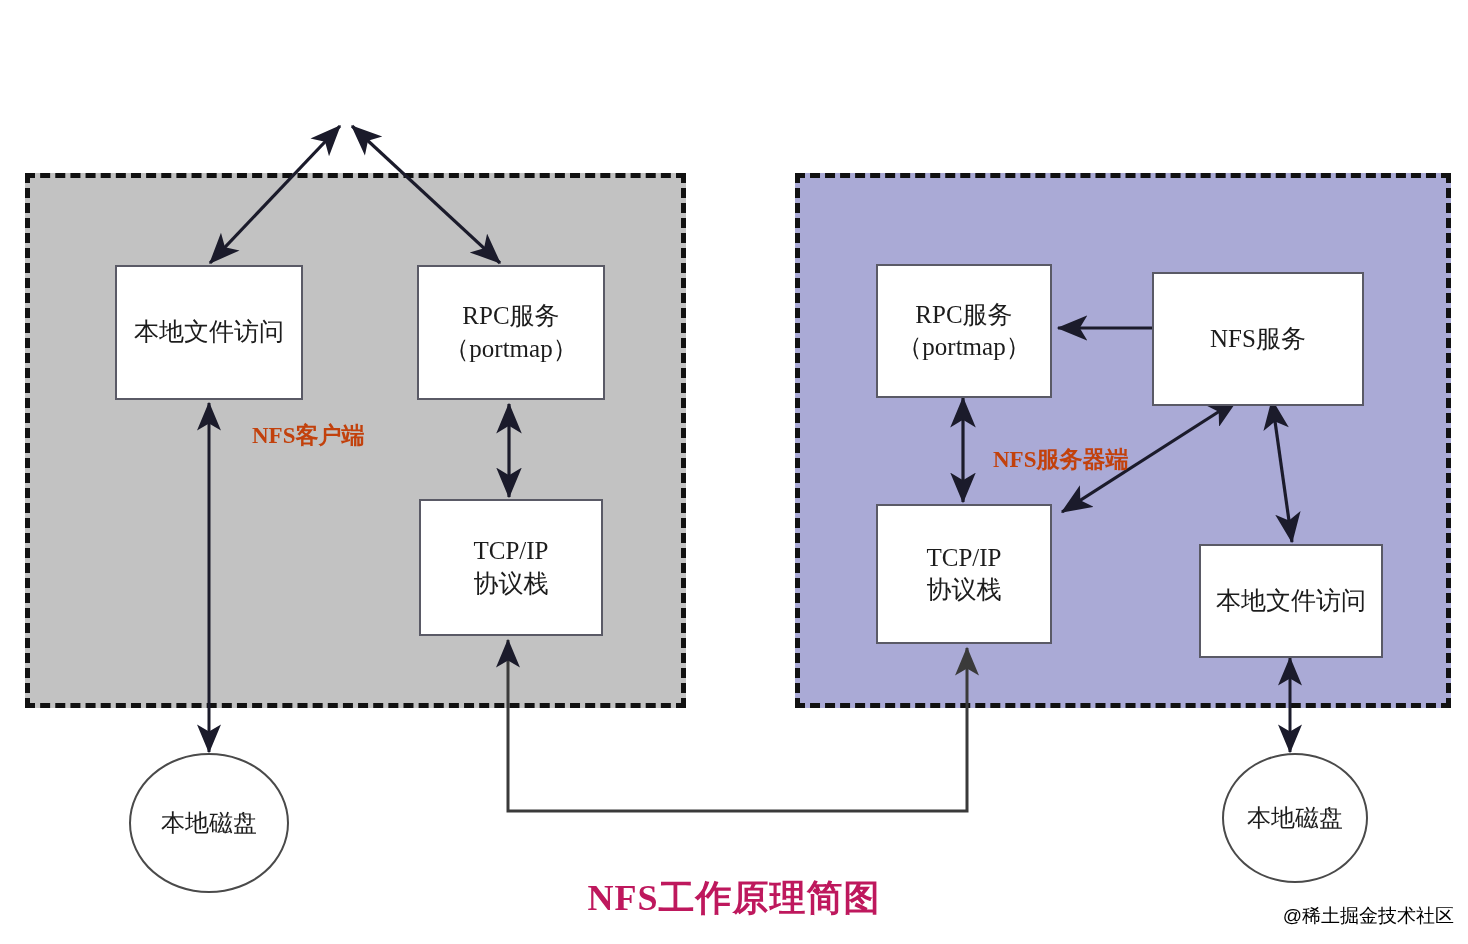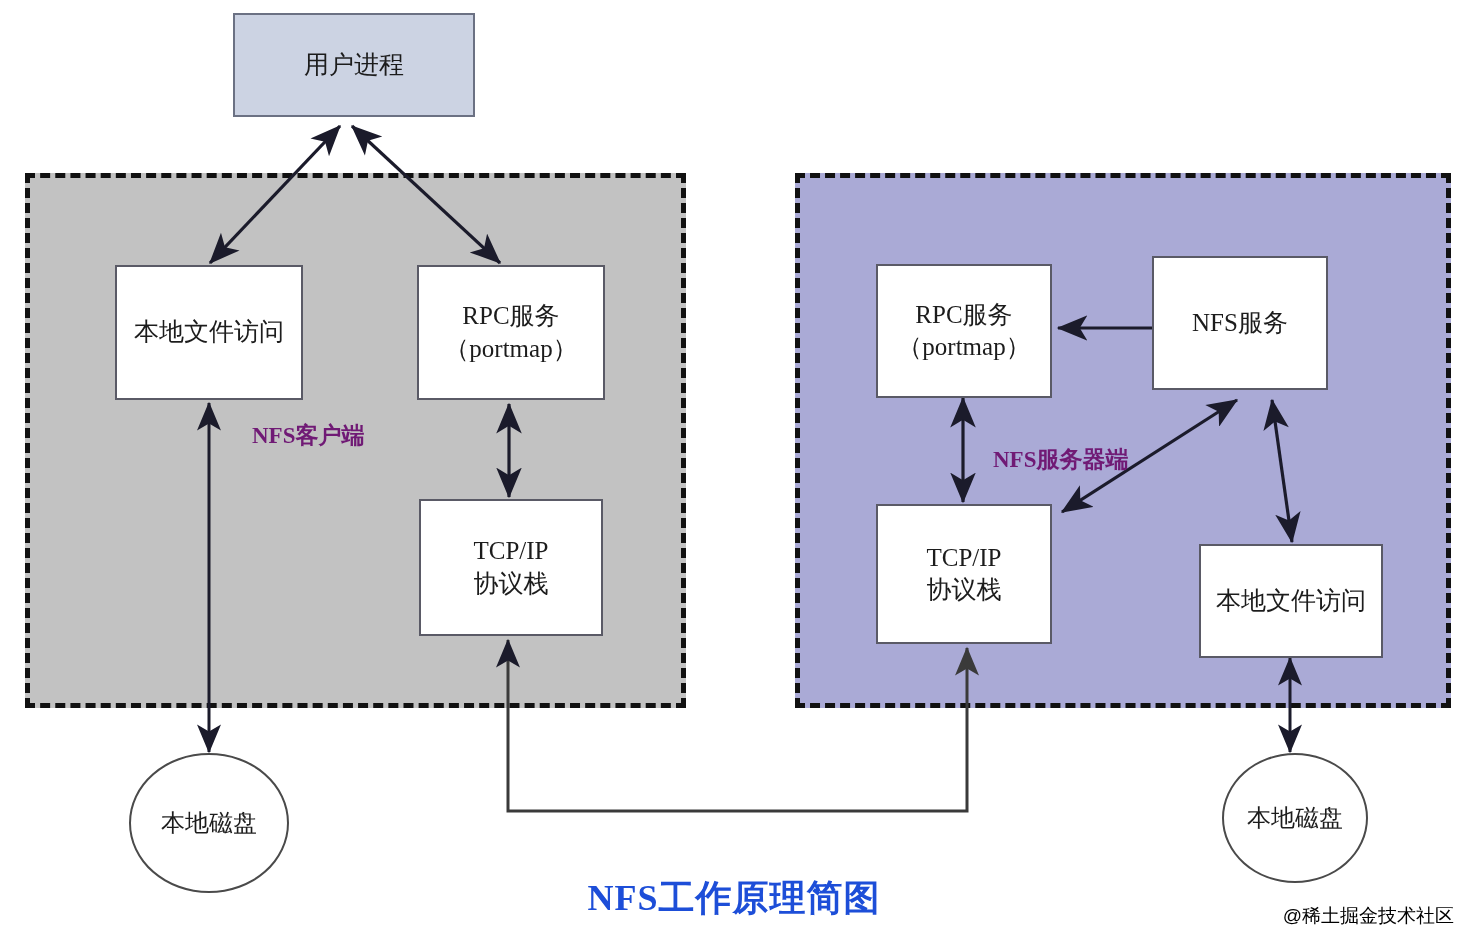--- a/index.html
+++ b/index.html
@@ -70,37 +70,37 @@
     border-radius: 50%;
     display: flex;
     align-items: center;
     justify-content: center;
     text-align: center;
     font-size: 24px;
     color: #1c1c1c;
   }
   .zone-label {
     position: absolute;
-    color: #701a75;
+    color: #c2410c;
     font-weight: bold;
     font-size: 23px;
     white-space: nowrap;
     font-family: "Liberation Serif", "DejaVu Serif", serif;
   }
   #label-client { left: 252px; top: 420px; }
   #label-server { left: 993px; top: 444px; }
   #diagram-title {
     position: absolute;
     left: 0;
     top: 874px;
     width: 1468px;
     text-align: center;
     font-size: 36px;
     font-weight: bold;
-    color: #1d4ed8;
+    color: #be185d;
     letter-spacing: 1px;
   }
   #watermark {
     position: absolute;
     right: 14px;
     top: 903px;
     font-size: 19px;
     color: #000000;
     font-family: "Liberation Sans", sans-serif;
     white-space: nowrap;
@@ -141,36 +141,35 @@
 
     <line x1="963" y1="398" x2="963" y2="502" stroke="#1b1b2b" stroke-width="3.2" marker-start="url(#ah-start)" marker-end="url(#ah)"></line>
 
     <line x1="1237" y1="400" x2="1062" y2="512" stroke="#1b1b2b" stroke-width="3.2" marker-start="url(#ah-start)" marker-end="url(#ah)"></line>
 
     <line x1="1272" y1="400" x2="1292" y2="542" stroke="#1b1b2b" stroke-width="3.2" marker-start="url(#ah-start)" marker-end="url(#ah)"></line>
 
     <line x1="1290" y1="658" x2="1290" y2="752" stroke="#1b1b2b" stroke-width="3.0" marker-start="url(#ah-start)" marker-end="url(#ah)"></line>
   </svg>
 
-  <div class="node accent" id="node-user-process" style="left:233px; top:13px; width:242px; height:104px;">用户进程</div>
 
   <div class="node" id="node-client-local-file" style="left:115px; top:265px; width:188px; height:135px;">本地文件访问</div>
 
   <div class="node" id="node-client-rpc" style="left:417px; top:265px; width:188px; height:135px;">RPC服务
 （portmap）</div>
 
   <div class="node" id="node-client-tcpip" style="left:419px; top:499px; width:184px; height:137px;">TCP/IP
 协议栈</div>
 
   <div class="disk" id="node-client-disk" style="left:129px; top:753px; width:160px; height:140px;">本地磁盘</div>
 
   <div class="node" id="node-server-rpc" style="left:876px; top:264px; width:176px; height:134px;">RPC服务
 （portmap）</div>
 
-  <div class="node" id="node-server-nfs" style="left:1152px; top:256px; width:176px; height:134px;">NFS服务</div>
+  <div class="node" id="node-server-nfs" style="left:1152px; top:272px; width:212px; height:134px;">NFS服务</div>
 
   <div class="node" id="node-server-tcpip" style="left:876px; top:504px; width:176px; height:140px;">TCP/IP
 协议栈</div>
 
   <div class="node" id="node-server-local-file" style="left:1199px; top:544px; width:184px; height:114px;">本地文件访问</div>
 
   <div class="disk" id="node-server-disk" style="left:1222px; top:753px; width:146px; height:130px;">本地磁盘</div>
 
   <div class="zone-label" id="label-client">NFS客户端</div>
   <div class="zone-label" id="label-server">NFS服务器端</div>

